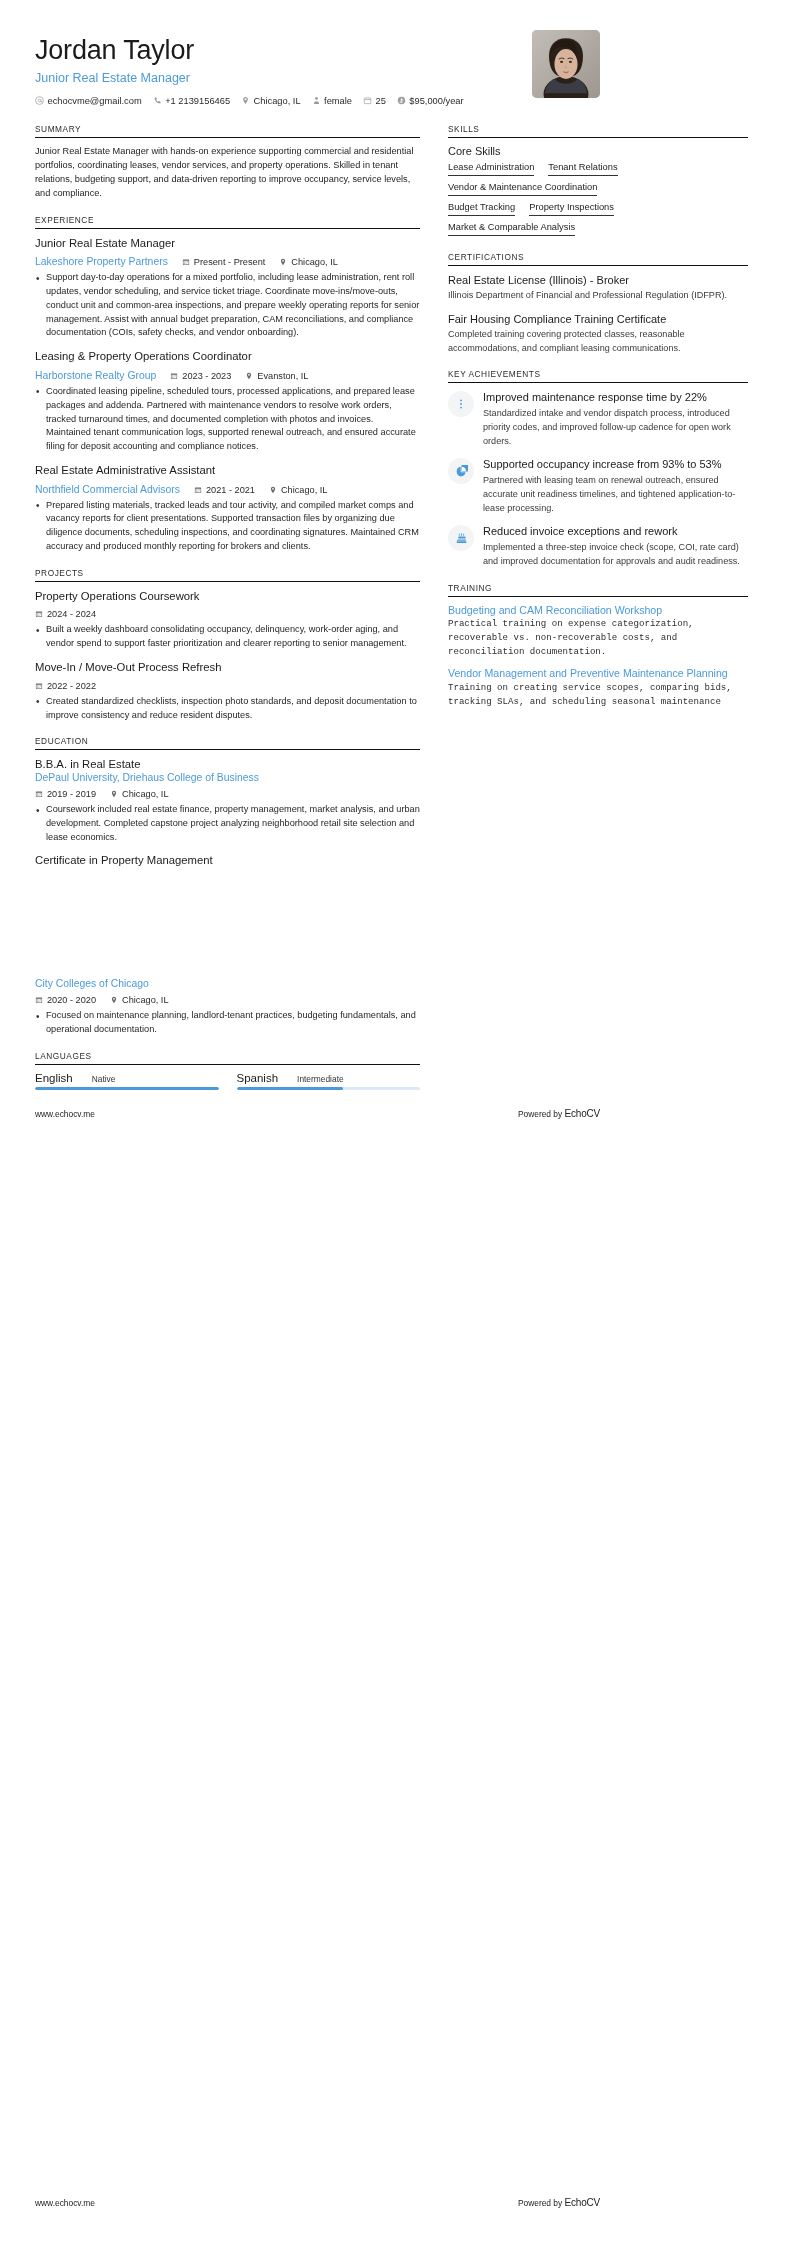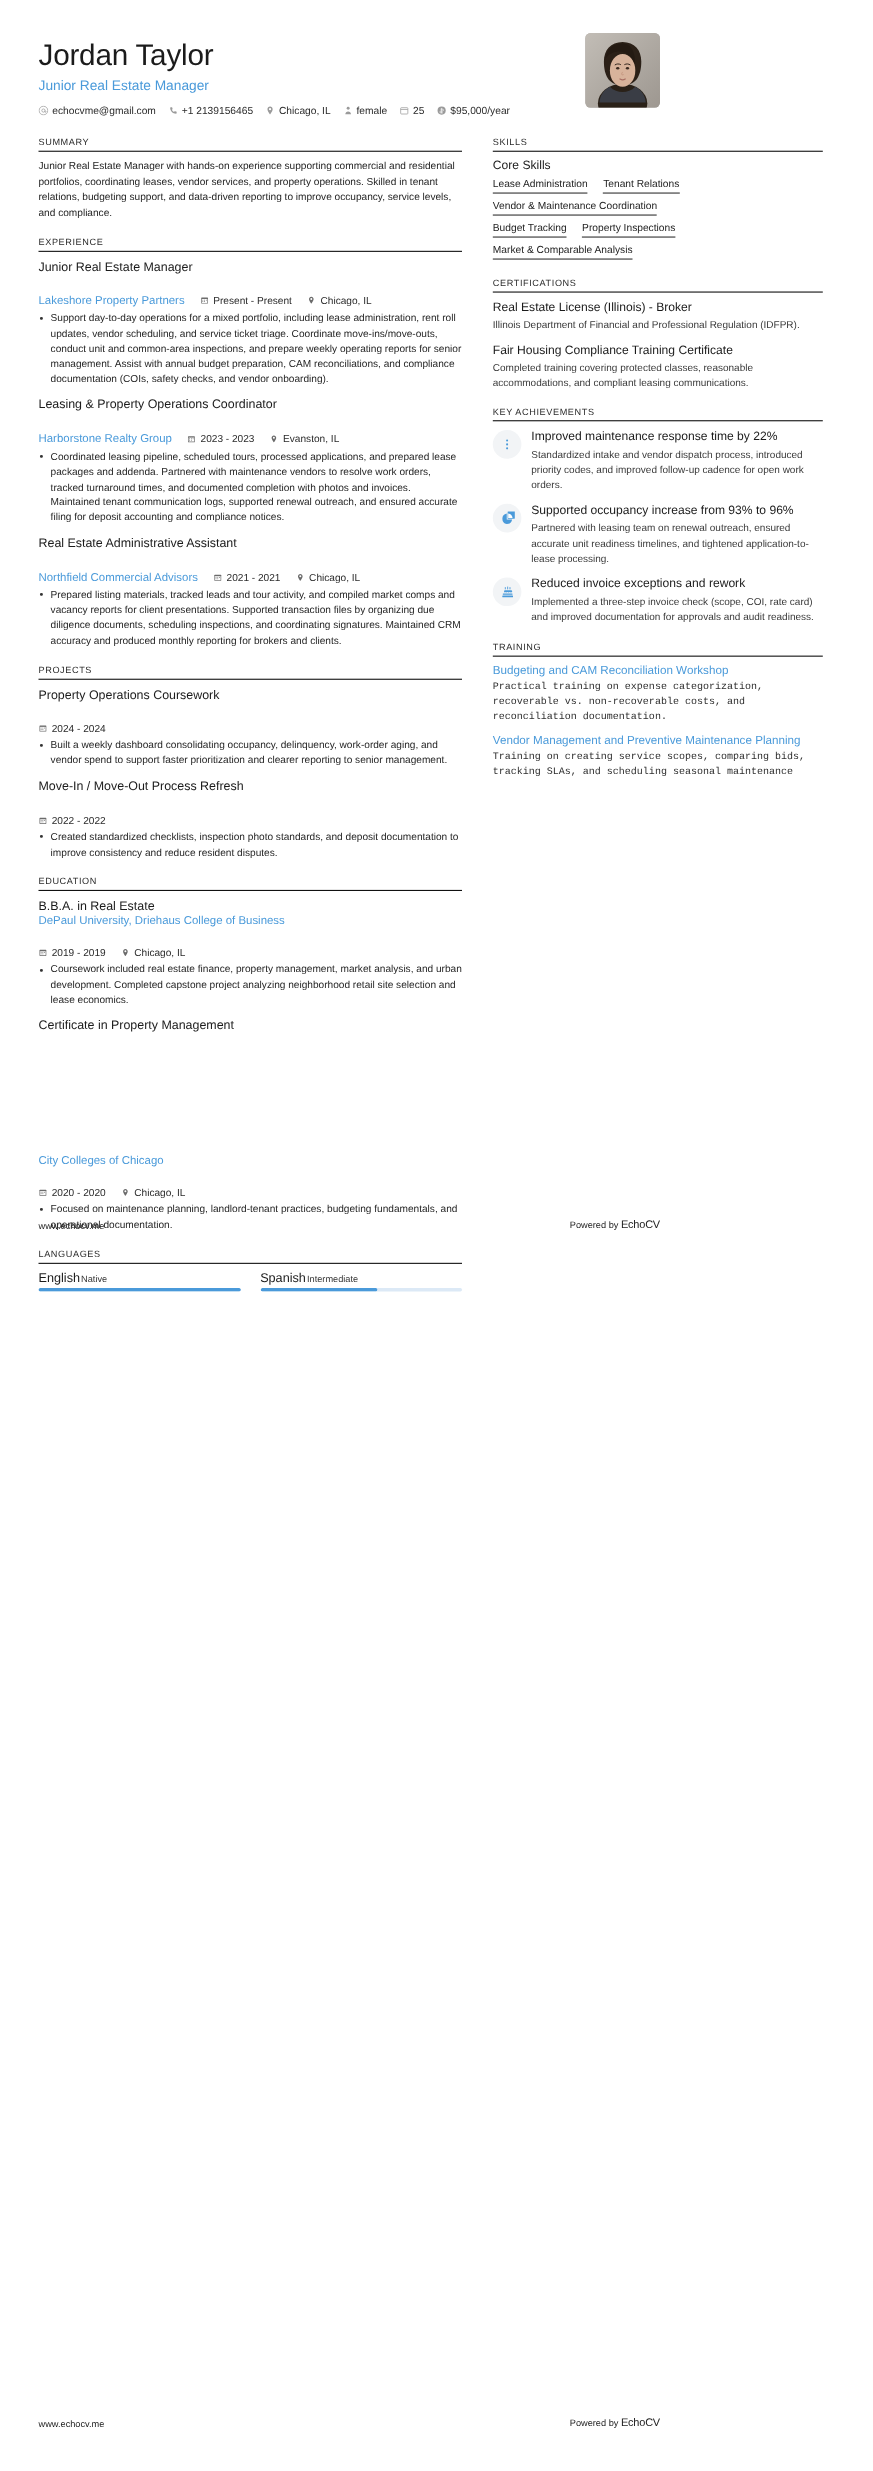--- a/index.html
+++ b/index.html
@@ -100,24 +100,24 @@
   
   .entry { margin-bottom: 9px; }
   .entry-title {
     font-size: 11.3px;
     color: #1b1b1b;
     font-weight: 400;
     line-height: 1.3;
   }
   .entry-meta {
     display: flex;
-    align-items: flex-start;
+    align-items: flex-end;
     flex-wrap: wrap;
     gap: 14px;
-    margin-top: 18px;
+    margin-top: 6px;
     font-size: 9.2px;
     color: #2b2b2b;
   }
   .entry-org { color: #4a9ada; font-size: 10.4px; }
   .meta-chip { display: inline-flex; align-items: center; gap: 4px; white-space: nowrap; }
   .meta-chip .ic { color: #6b6b6b; display: inline-flex; align-items: center; }
 
   ul.bullets { list-style: none; margin-top: 4px; }
   ul.bullets li {
     position: relative;
@@ -173,21 +173,21 @@
   .ach-desc { font-size: 9.1px; color: #3a3a3a; line-height: 1.5; margin-top: 3px; }
 
   
   .training { margin-bottom: 9px; }
   .training-name { font-size: 10.6px; color: #4a9ada; line-height: 1.3; }
   .training-desc { font-size: 9.1px; color: #2e2e2e; line-height: 1.5; margin-top: 0; font-family: Liberation Mono, monospace; }
 
   
   .langs { display: flex; gap: 18px; margin-top: 2px; }
   .lang { flex: 1 1 0; }
-  .lang-head { display: flex; align-items: baseline; gap: 1px; }
+  .lang-head { display: flex; align-items: baseline; gap: 19px; }
   .lang-name { font-size: 11.5px; color: #1b1b1b; }
   .lang-level { font-size: 8.4px; color: #333; }
   .lang-bar {
     margin-top: 3px;
     height: 3px;
     border-radius: 2px;
     background: #dce9f6;
     position: relative;
     overflow: hidden;
   }
@@ -650,21 +650,21 @@
           <div class="ach-ic">
             <span>
               <svg width="13" height="13" viewBox="0 0 16 16">
                   <path d="M8 8V1.4A6.6 6.6 0 1114.6 8z" fill="#4a9ada"></path>
                   <path d="M7 9 L7 2.2 A6 6 0 0 0 7 14 A6 6 0 0 0 13 9 Z" fill="#4a9ada"></path>
                   <path d="M8.6 7.4V2.1a5.7 5.7 0 014.9 5.3z" fill="#ffffff"></path>
                 </svg>
             </span>
           </div>
           <div class="ach-body">
-            <div class="ach-title">Supported occupancy increase from 93% to 96%</div>
+            <div class="ach-title">Supported occupancy increase from 93% to 53%</div>
             <div class="ach-desc">Partnered with leasing team on renewal outreach, ensured accurate unit readiness timelines, and tightened application-to-lease processing.</div>
           </div>
         </div>
 
         <div class="ach">
           <div class="ach-ic">
             <span>
               <svg width="13" height="13" viewBox="0 0 16 16">
                 <path d="M5.4 2.6v1.6M8 2v2.2M10.6 2.6v1.6" stroke="#4a9ada" stroke-width="1" stroke-linecap="round"></path>
                 <path d="M4 5.6h8c.6 0 1 .4 1 1v1.1c-.9.7-1.8.7-2.6 0-.9.7-1.8.7-2.7 0-.9.7-1.8.7-2.7 0-.5.4-1 .5-1 .1V6.6c0-.6.4-1 1-1z" fill="#4a9ada"></path>

